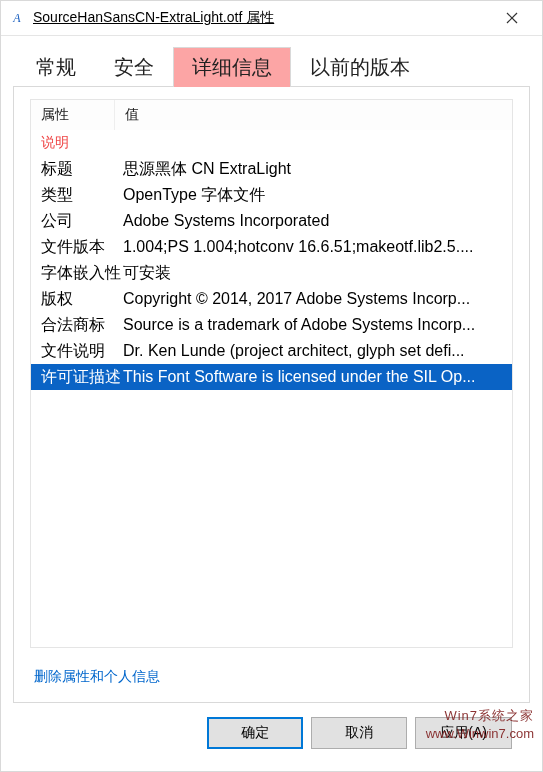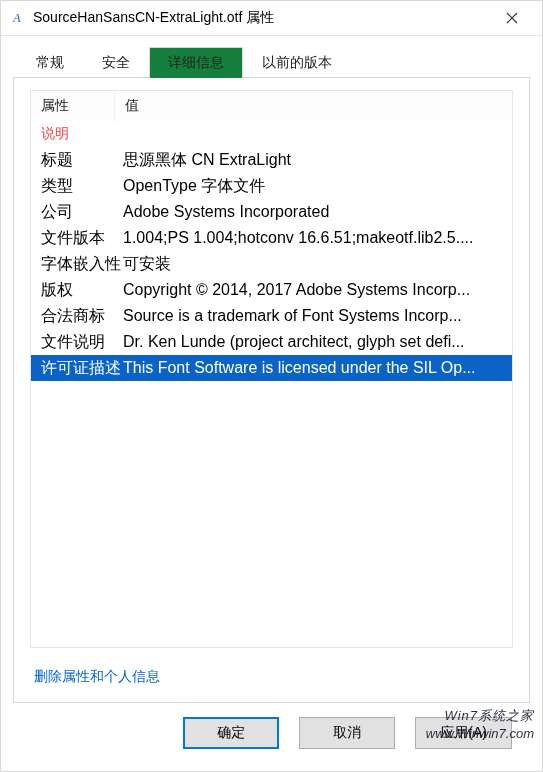--- a/index.html
+++ b/index.html
@@ -38,20 +38,21 @@
     color: #1a5fbf;
     font-size: 12px;
     margin-right: 8px;
   }
   .titlebar .title {
     flex: 1;
     font-size: 14px;
     color: #000;
     white-space: nowrap;
     overflow: hidden;
+    text-decoration: underline;
   }
   .titlebar .close {
     width: 40px;
     height: 30px;
     display: flex;
     align-items: center;
     justify-content: center;
     font-size: 14px;
     color: #333;
     cursor: pointer;
@@ -65,32 +66,32 @@
   }
   .tabs {
     display: flex;
     align-items: flex-end;
     position: relative;
     z-index: 2;
     margin-left: 4px;
   }
   .tab {
     padding: 6px 18px;
-    font-size: 14px;
+    font-size: 20px;
     color: #222;
     border: 1px solid transparent;
     border-bottom: none;
     background: transparent;
     cursor: pointer;
     position: relative;
     top: 1px;
   }
   .tab.active {
     border-color: #d9d9d9;
-    background: #15803d;
+    background: #fca5a5;
   }
   .tabpage {
     flex: 1;
     border: 1px solid #d9d9d9;
     background: #fff;
     margin-top: 0;
     display: flex;
     flex-direction: column;
     padding: 12px 0 8px 0;
     position: relative;
@@ -159,21 +160,21 @@
     padding: 20px 16px 8px 20px;
   }
   .linkrow a {
     color: #0066cc;
     font-size: 14px;
     cursor: pointer;
   }
   .buttons {
     display: flex;
     justify-content: flex-end;
-    gap: 20px;
+    gap: 8px;
     padding: 14px 18px 16px 0;
   }
   .btn {
     min-width: 96px;
     padding: 6px 24px;
     background: #e1e1e1;
     border: 1px solid #adadad;
     font-size: 14px;
     cursor: pointer;
   }
@@ -187,25 +188,24 @@
     left: 0;
     top: 0;
     pointer-events: none;
   }
   .watermark {
     position: absolute;
     right: 8px;
     bottom: 28px;
     text-align: right;
     font-size: 13px;
-    color: #0f172a;
+    color: #7f1d1d;
     line-height: 18px;
     opacity: 0.9;
     pointer-events: none;
-    font-style: italic;
   }
   .watermark .line1 {
     letter-spacing: 1px;
   }
 </style>
 </head>
 <body>
 
 <div class="window">
 
@@ -258,21 +258,21 @@
           <div class="row">
             <div class="cell-prop">字体嵌入性</div>
             <div class="cell-val">可安装</div>
           </div>
           <div class="row">
             <div class="cell-prop">版权</div>
             <div class="cell-val">Copyright © 2014, 2017 Adobe Systems Incorp...</div>
           </div>
           <div class="row">
             <div class="cell-prop">合法商标</div>
-            <div class="cell-val">Source is a trademark of Font Systems Incorp...</div>
+            <div class="cell-val">Source is a trademark of Adobe Systems Incorp...</div>
           </div>
           <div class="row">
             <div class="cell-prop">文件说明</div>
             <div class="cell-val">Dr. Ken Lunde (project architect, glyph set defi...</div>
           </div>
           <div class="row selected">
             <div class="cell-prop">许可证描述</div>
             <div class="cell-val">This Font Software is licensed under the SIL Op...</div>
           </div>
 

